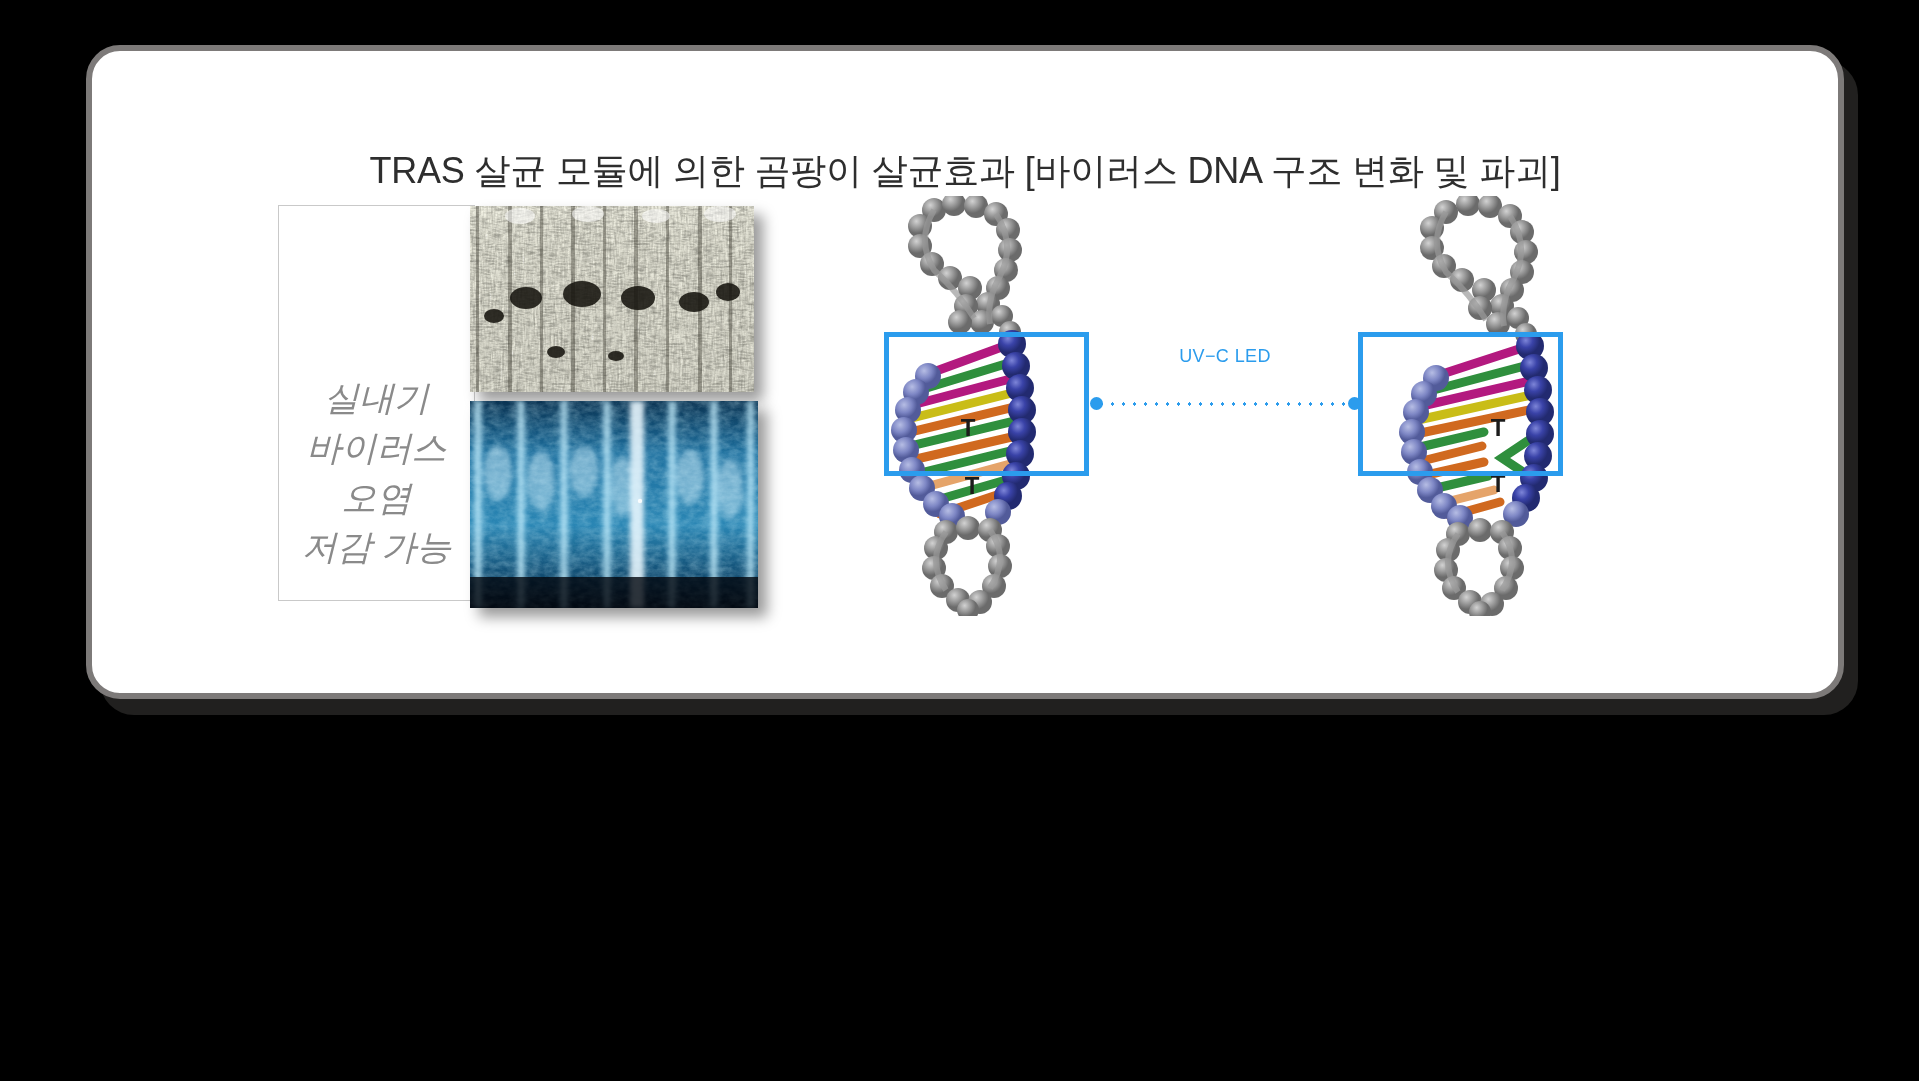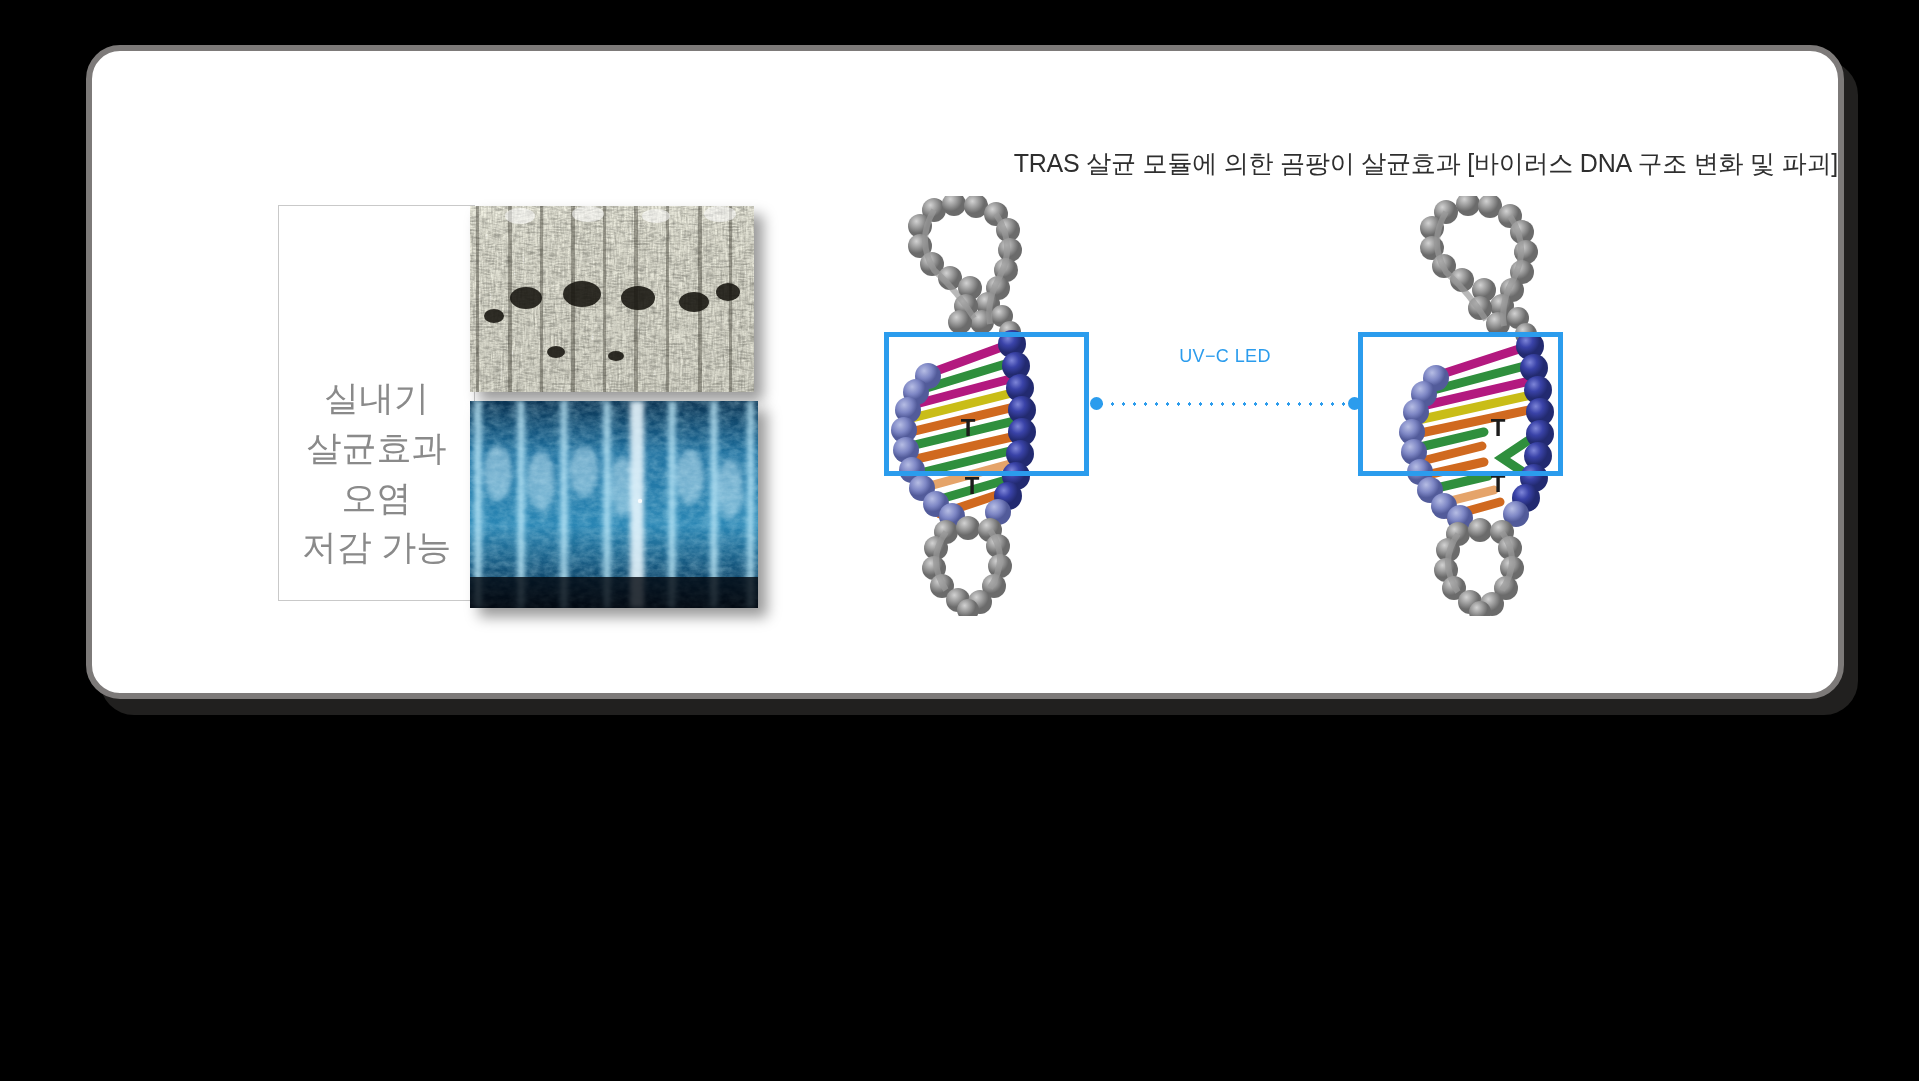--- a/index.html
+++ b/index.html
@@ -28,22 +28,22 @@
     box-shadow: 14px 16px 0 0 rgba(60,58,57,0.55),
                 20px 22px 34px 0 rgba(0,0,0,0.55);
   }
 
   
   #slide-title {
     position: absolute;
     left: 0;
     top: 96px;
     width: 100%;
-    text-align: right;
-    font-size: 25px;
+    text-align: center;
+    font-size: 36px;
     color: #2e2e2e;
     letter-spacing: -0.2px;
     white-space: nowrap;
   }
 
   
   #callout-box {
     position: absolute;
     left: 186px;
     top: 154px;
@@ -57,20 +57,21 @@
     justify-content: flex-end;
     align-items: center;
     padding-bottom: 28px;
   }
   .callout-line {
     font-size: 35px;
     line-height: 1.42;
     color: #8a8a8a;
     text-align: center;
     white-space: nowrap;
+    font-style: italic;
   }
 
   
   .photo {
     position: absolute;
     overflow: hidden;
     box-shadow: 9px 9px 13px rgba(0,0,0,0.40);
   }
   #photo-mold {
     left: 378px;
@@ -159,21 +160,21 @@
 </style>
 </head>
 <body>
 
 <div id="slide-card">
 
   <div id="slide-title">TRAS 살균 모듈에 의한 곰팡이 살균효과 [바이러스 DNA 구조 변화 및 파괴]</div>
 
   <div id="callout-box">
     <div class="callout-line">실내기</div>
-    <div class="callout-line">살균효과</div>
+    <div class="callout-line">바이러스</div>
     <div class="callout-line">오염</div>
     <div class="callout-line">저감 가능</div>
   </div>
 
   <div class="photo" id="photo-mold">
     <svg class="fin-canvas" viewBox="0 0 284 186" preserveAspectRatio="none">
       <defs>
         <linearGradient id="moldBg" x1="0" y1="0" x2="0" y2="1">
           <stop offset="0%" stop-color="#c9c6b8"></stop>
           <stop offset="18%" stop-color="#9d9a8c"></stop>

